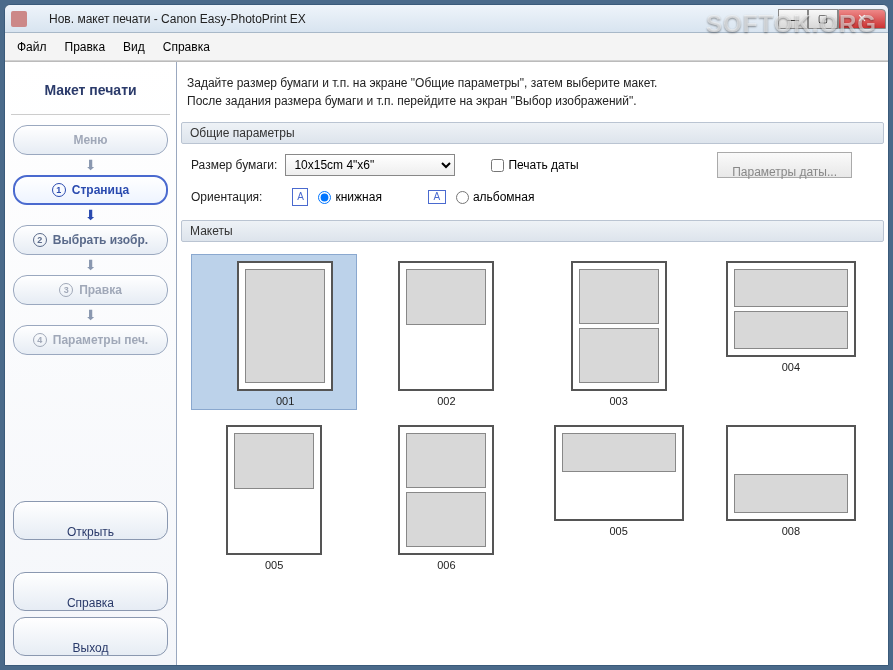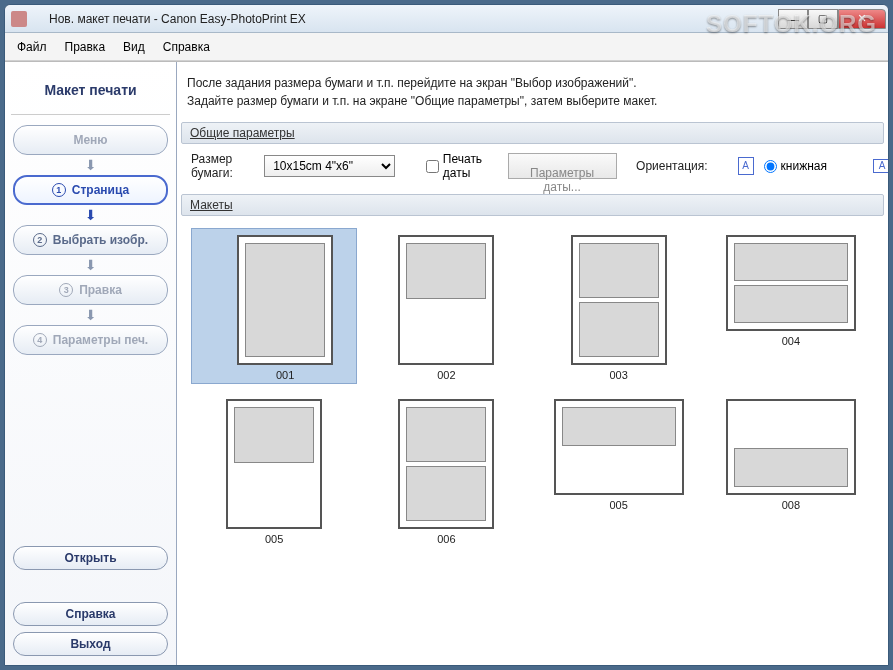--- a/index.html
+++ b/index.html
@@ -16,26 +16,26 @@
 .content { flex: 1; display: flex; background: #fff; border-top: 1px solid #bbb; overflow: hidden; }
 .sidebar { width: 172px; background: linear-gradient(#fff,#f4f6fa); border-right: 1px solid #9aa8bf; display: flex; flex-direction: column; padding: 6px 6px; }
 .sidebar-title { text-align: center; font-weight: bold; color: #2a3a6a; padding: 14px 0 16px 0; font-size: 14px; border-bottom: 1px solid #ccc; margin-bottom: 8px; }
 .nav-btn { height: 30px; border: 1px solid #9aa8bf; border-radius: 14px; background: linear-gradient(#fff,#e6ecf4); display: flex; align-items: center; justify-content: center; color: #5a6a8a; font-weight: bold; margin: 2px 2px; cursor: default; }
 .nav-btn.active { border: 2px solid #4a6acf; color: #2a4aaf; background: linear-gradient(#fff,#eef4ff); }
 .nav-btn.disabled { color: #a0a8b8; }
 .nav-btn .num { display:inline-block; width:14px; height:14px; border:1px solid currentColor; border-radius:50%; font-size:9px; line-height:12px; text-align:center; margin-right:6px; }
 .arrow { text-align: center; color: #8a98b0; font-size: 14px; line-height: 12px; margin: 2px 0; }
 .arrow.dark { color: #2a4aaf; }
 .spacer { flex: 1; }
-.side-btn { height: 24px; border: 1px solid #8a98b0; border-radius: 12px; background: linear-gradient(#fff,#e6ecf4); display:flex; align-items:center; justify-content:center; color:#2a3a6a; font-weight:bold; margin: 3px 2px; }
+.side-btn { height: 39px; border: 1px solid #8a98b0; border-radius: 12px; background: linear-gradient(#fff,#e6ecf4); display:flex; align-items:flex-end; justify-content:center; color:#2a3a6a; font-weight:normal; margin: 3px 2px; }
 .main { flex: 1; display: flex; flex-direction: column; background: #fff; overflow: hidden; }
 .instruction { padding: 12px 10px; color: #222; line-height: 1.5; }
 .group { margin: 0 4px 6px 4px; }
-.group-header { background: linear-gradient(#eef2f6,#dde4ec); border: 1px solid #bac4d2; border-radius: 2px; padding: 3px 8px; color: #333; text-decoration: underline; }
-.params-body { padding: 8px 10px; display: flex; flex-direction: row; gap: 1px; }
+.group-header { background: linear-gradient(#eef2f6,#dde4ec); border: 1px solid #bac4d2; border-radius: 2px; padding: 3px 8px; color: #333; }
+.params-body { padding: 8px 10px; display: flex; flex-direction: column; gap: 10px; }
 .row { display: flex; align-items: center; gap: 8px; }
 .label { color: #222; }
 select { width: 170px; height: 22px; border: 1px solid #888; background: linear-gradient(#fff,#eee); padding: 0 4px; }
 .checkbox { display: flex; align-items: center; gap: 4px; }
 .btn-flat { height: 14px; padding: 12px 14px; border: 1px solid #aaa; background: linear-gradient(#fafafa,#e8e8e8); color: #888; }
 .orient-icon { display:inline-block; width:16px; height:18px; border:1px solid #4a6acf; background:#fff; position:relative; margin-right:2px; vertical-align:middle; }
 .orient-icon.portrait::after { content:"A"; position:absolute; inset:0; color:#4a6acf; font-size:10px; text-align:center; line-height:16px; }
 .orient-icon.landscape { width:18px; height:14px; }
 .orient-icon.landscape::after { content:"A"; position:absolute; inset:0; color:#4a6acf; font-size:10px; text-align:center; line-height:12px; }
 .layouts { flex: 1; padding: 8px 4px; overflow: auto; }
@@ -111,22 +111,22 @@
       <div class="side-btn">
         <span>Справка</span>
       </div>
       <div class="side-btn">
         <span>Выход</span>
       </div>
     </div>
 
     <div class="main">
       <div class="instruction">
+        <div>Задайте размер бумаги и т.п. на экране "Общие параметры", затем выберите макет.</div>
         <div>После задания размера бумаги и т.п. перейдите на экран "Выбор изображений".</div>
-        <div>Задайте размер бумаги и т.п. на экране "Общие параметры", затем выберите макет.</div>
       </div>
 
       <div class="group">
         <div class="group-header">Общие параметры</div>
         <div class="params-body">
           <div class="row">
             <span class="label">Размер бумаги:</span>
             <select>
               <option>10x15cm 4"x6"</option>
             </select>

